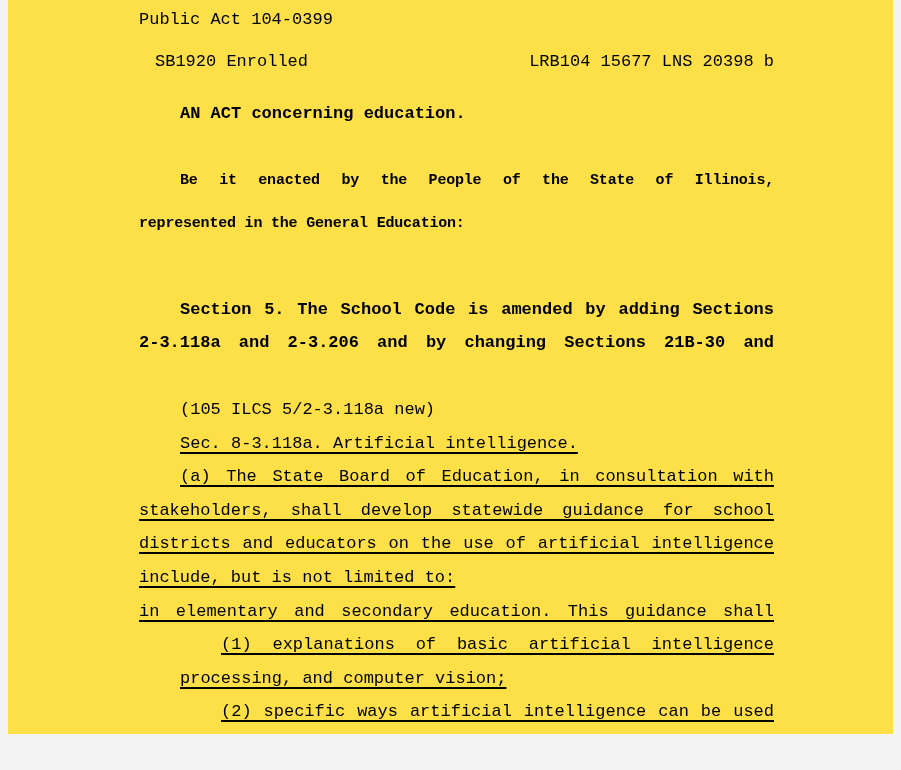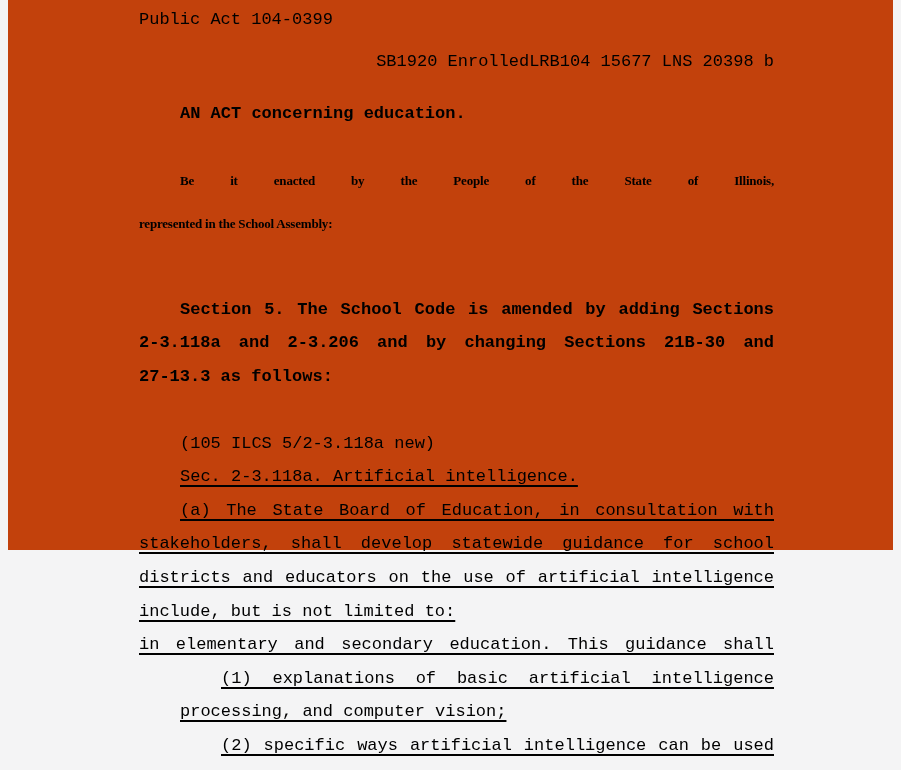--- a/index.html
+++ b/index.html
@@ -4,47 +4,47 @@
 <style>
   html, body { margin: 0; padding: 0; }
   body {
     width: 901px; height: 770px; overflow: hidden;
     background: #f4f4f5;
     color: #000;
     font-family: "Liberation Mono", "DejaVu Sans Mono", monospace;
   }
   .page {
     position: absolute; left: 8px; top: 0;
-    width: 885px; height: 550px;
-    background: #c2410c;
+    width: 885px; height: 734px;
+    background: #fde047;
   }
   .content {
     margin-left: 131px;
     width: 635px;
     padding-top: 3px;
     font-size: 17px;
     line-height: 33.6px;
   }
   .line { min-height: 33.6px; }
   .ind1 { padding-left: 41px; }
   .ind2 { padding-left: 82px; }
   .just { text-align: justify; text-align-last: justify; }
   .ul {
     text-decoration: underline;
     text-decoration-thickness: 1.8px;
     text-underline-offset: 4px;
   }
-  .spread { display: flex; justify-content: flex-end; }
+  .spread { display: flex; justify-content: space-between; margin-left: 16px; }
   .gap-a { margin-top: 8px; }
   .gap-b { margin-top: 19px; font-weight: bold; }
   .enacting-block {
     margin-top: 28px;
-    font-family: Liberation Serif, serif;
+    font-family: Liberation Mono, monospace;
     font-weight: bold;
-    font-size: 13px;
+    font-size: 15px;
     line-height: 43px;
     letter-spacing: -0.2px;
   }
   .enacting-block .line { min-height: 43px; }
   .sec5-block { margin-top: 48px; font-weight: bold; }
   .statute-block { margin-top: 33px; }
 </style>
 </head>
 <body>
 
@@ -55,33 +55,32 @@
 
     <div class="line spread gap-a">
       <span>SB1920 Enrolled</span>
       <span>LRB104 15677 LNS 20398 b</span>
     </div>
 
     <div class="line ind1 gap-b">AN ACT concerning education.</div>
 
     <div class="enacting-block">
       <div class="line ind1 just">Be it enacted by the People of the State of Illinois,</div>
-      <div class="line">represented in the School Assembly:</div>
+      <div class="line">represented in the General Education:</div>
     </div>
 
     <div class="sec5-block">
       <div class="line ind1 just">Section 5. The School Code is amended by adding Sections</div>
       <div class="line just">2-3.118a and 2-3.206 and by changing Sections 21B-30 and</div>
-      <div class="line">27-13.3 as follows:</div>
     </div>
 
     <div class="statute-block">
       <div class="line ind1">(105 ILCS 5/2-3.118a new)</div>
 
-      <div class="line ind1 ul">Sec. 2-3.118a. Artificial intelligence.</div>
+      <div class="line ind1 ul">Sec. 8-3.118a. Artificial intelligence.</div>
 
       <div class="line ind1 ul just">(a) The State Board of Education, in consultation with</div>
       <div class="line ul just">stakeholders, shall develop statewide guidance for school</div>
       <div class="line ul just">districts and educators on the use of artificial intelligence</div>
       <div class="line ul">include, but is not limited to:</div>
       <div class="line ul just">in elementary and secondary education. This guidance shall</div>
 
       <div class="line ind2 ul just">(1) explanations of basic artificial intelligence</div>
       <div class="line ind1 ul">processing, and computer vision;</div>
 

